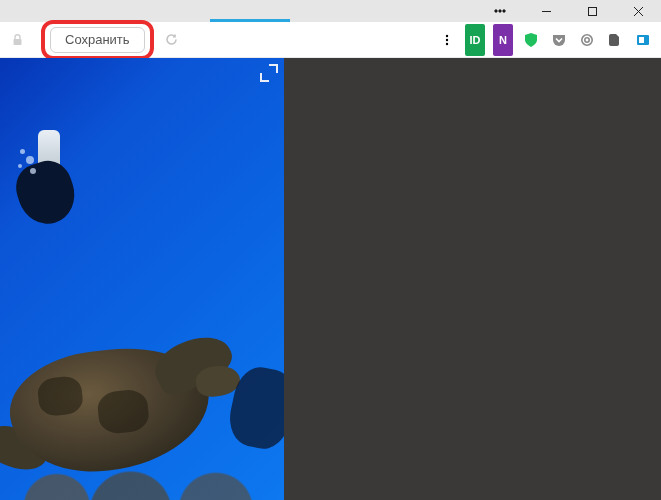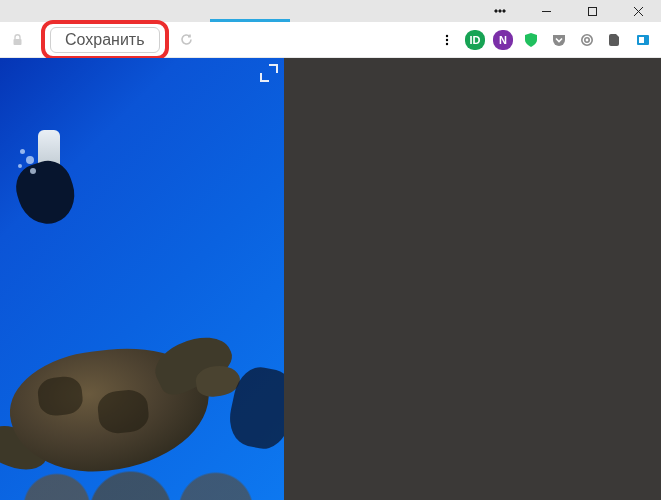--- a/index.html
+++ b/index.html
@@ -33,34 +33,34 @@
     width: 22px; height: 22px; display:flex; align-items:center; justify-content:center;
     margin-left: 6px; color:#bcbcbc;
   }
   
   .save-btn-wrap {
     position: relative; display: inline-flex; align-items: center; justify-content:center;
     margin-left: 16px;
   }
   .save-btn {
     height: 26px; padding: 0 14px; border: 1px solid #d0d0d0; border-radius: 6px;
-    background: #fff; font-size: 16px; color: #555; display:flex; align-items:center;
+    background: #fff; font-size: 13px; color: #555; display:flex; align-items:center;
   }
   .highlight-ring {
     position: absolute; inset: -7px -9px; border: 4px solid #ec2d2d; border-radius: 12px;
     pointer-events: none;
   }
   .reload-ico {
     width:22px; height:22px; display:flex; align-items:center; justify-content:center;
     margin-left: 10px; color:#bfbfbf;
   }
   .spacer { flex:1 1 auto; }
   
   .ext-row { display:flex; align-items:center; gap:8px; padding-right:2px; }
-  .ext-ico { width:20px; height:20px; display:flex; align-items:center; justify-content:center; border-radius:9px; font-size:11px; font-weight:600; }
+  .ext-ico { width:20px; height:32px; display:flex; align-items:center; justify-content:center; border-radius:2px; font-size:11px; font-weight:600; }
   .ext-id { background:#17a354; color:#fff; }
   .ext-onenote { background:#7b2fa8; color:#fff; }
   .ext-pocket { color:#7b7b7b; }
   .ext-clip { color:#0e88cc; }
   .ext-shield-green svg { fill:#20c05e; }
   .ext-circle svg { stroke:#8a8a8a; fill:none; }
   .ext-evernote svg { fill:#5a5a5a; }
   
   .content {
     position: relative; width: 661px; height: 442px; background: #3a3836;

